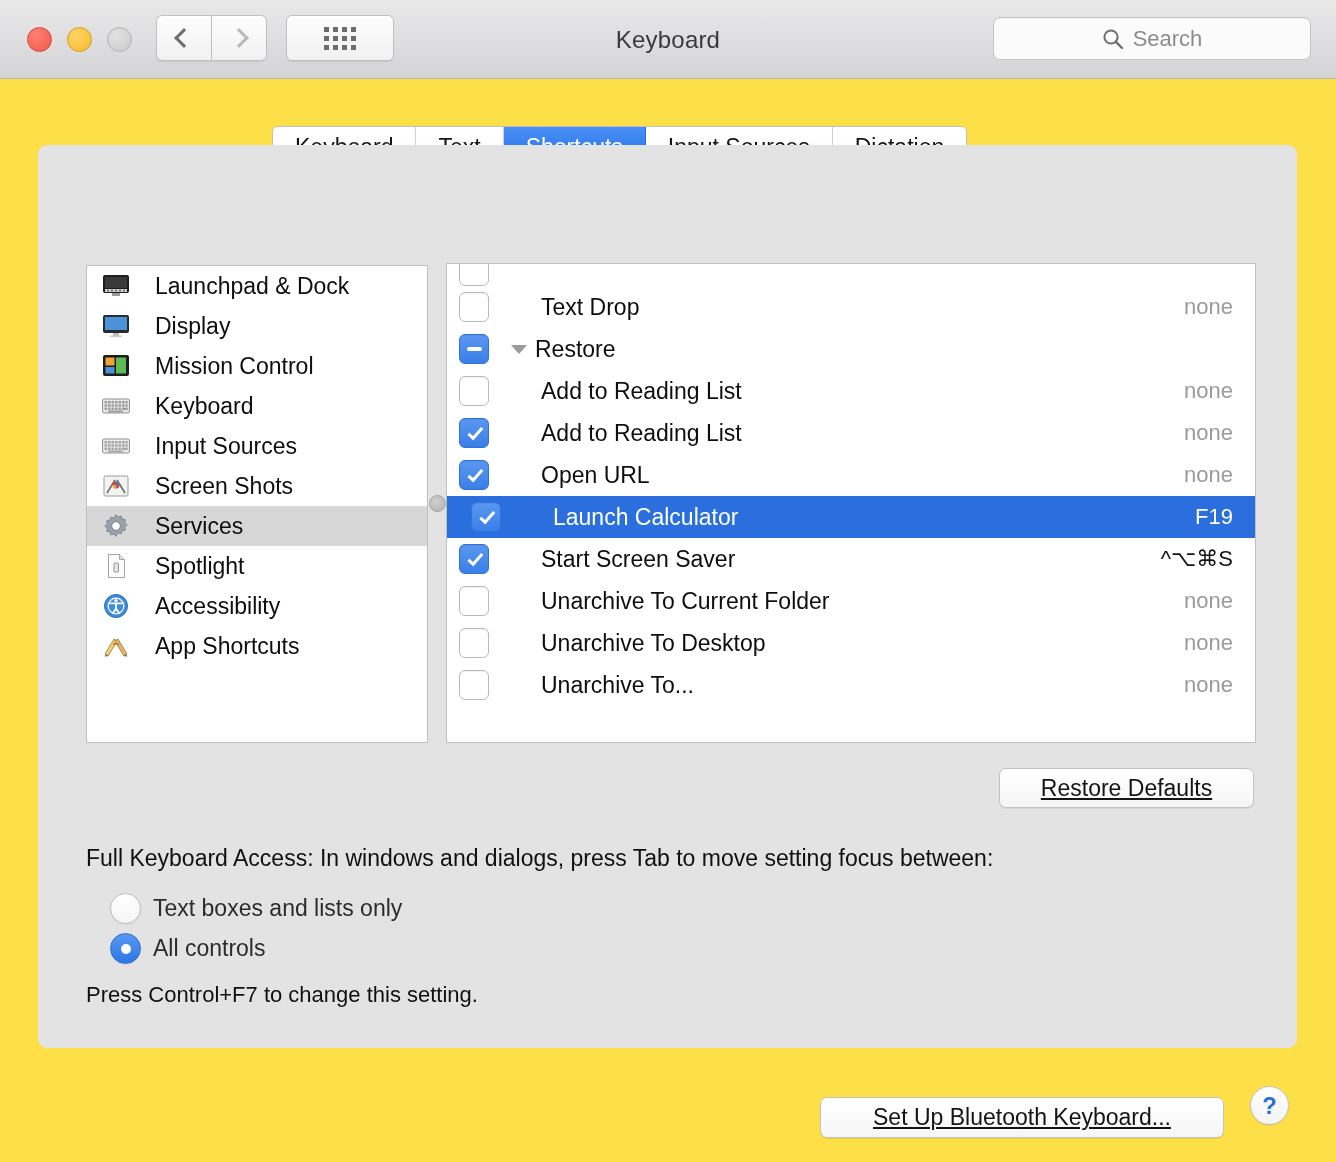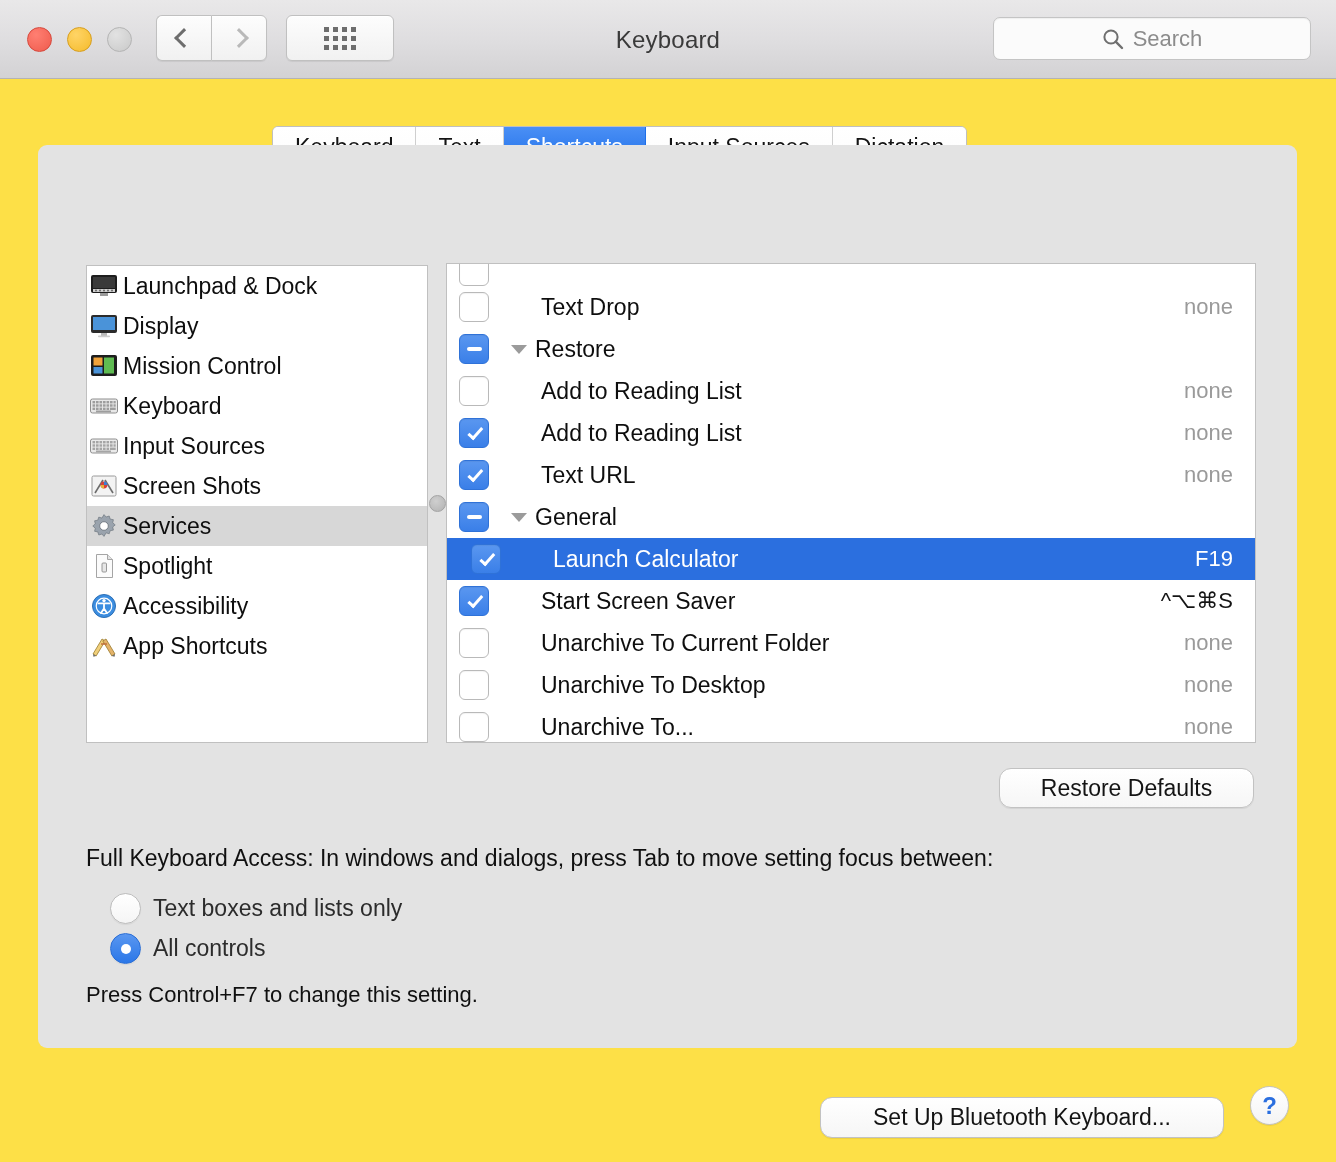--- a/index.html
+++ b/index.html
@@ -111,21 +111,21 @@
   
   #sidebar {
     position: absolute; left: 86px; top: 265px;
     width: 342px; height: 478px;
     background: #ffffff;
     border: 1px solid #c0c0c0;
     overflow: hidden;
   }
   .side-item {
     display: flex; align-items: center;
-    height: 40px; padding-left: 2px; gap: 4px;
+    height: 40px; padding-left: 14px; gap: 24px;
     font-size: 23px; color: #0e0e0e;
     cursor: default;
   }
   .side-item.selected { background: #d7d7d7; }
   .side-icon { width: 30px; height: 26px; flex: 0 0 30px; display:flex; align-items:center; justify-content:center; }
   .side-icon svg { display:block; }
 
   
   #split-handle {
     position: absolute; left: 429px; top: 495px;
@@ -191,25 +191,26 @@
     position: absolute; right: 0; width: 200px;
     text-align: right; padding-right: 22px;
     font-size: 22px; color: #9a9a9a;
   }
   .sc-key.bound { color: #141414; }
 
   
   .push-btn {
     background: linear-gradient(to bottom, #ffffff, #f6f6f6);
     border: 1px solid #c2c2c2;
-    border-radius: 12px;
+    border-radius: 7px;
     box-shadow: 0 1px 1px rgba(0,0,0,0.07);
     font-size: 23px; color: #141414;
     display: flex; align-items: center; justify-content: center;
     cursor: default;
+    text-decoration: underline;
   }
   #restore-defaults { position: absolute; left: 999px; top: 768px; width: 255px; height: 40px; }
   #bluetooth-btn    { position: absolute; left: 820px; top: 1085px; width: 404px; height: 41px; margin-top: 12px; }
 
   #help-btn {
     position: absolute; left: 1250px; top: 1086px;
     width: 39px; height: 39px; border-radius: 50%;
     background: linear-gradient(to bottom, #ffffff, #f4f4f4);
     border: 1px solid #c2c2c2;
     box-shadow: 0 1px 1px rgba(0,0,0,0.07);
@@ -487,31 +488,22 @@
         <span class="cb checked">
           <span class="mark"></span>
         </span>
         <span class="sc-label">Add to Reading List</span>
         <span class="sc-key">none</span>
       </div>
       <div class="sc-row item">
         <span class="cb checked">
           <span class="mark"></span>
         </span>
-        <span class="sc-label">Text URL</span>
-        <span class="sc-key">none</span>
-      </div>
-      <div class="sc-row group">
-        <span class="cb mixed">
-          <span class="mark"></span>
-        </span>
-        <span class="sc-tri">
-          <i></i>
-        </span>
-        <span class="sc-label">General</span>
+        <span class="sc-label">Open URL</span>
+        <span class="sc-key">none</span>
       </div>
       <div class="sc-row item selected">
         <span class="cb checked">
           <span class="mark"></span>
         </span>
         <span class="sc-label">Launch Calculator</span>
         <span class="sc-key bound">F19</span>
       </div>
       <div class="sc-row item">
         <span class="cb checked">

